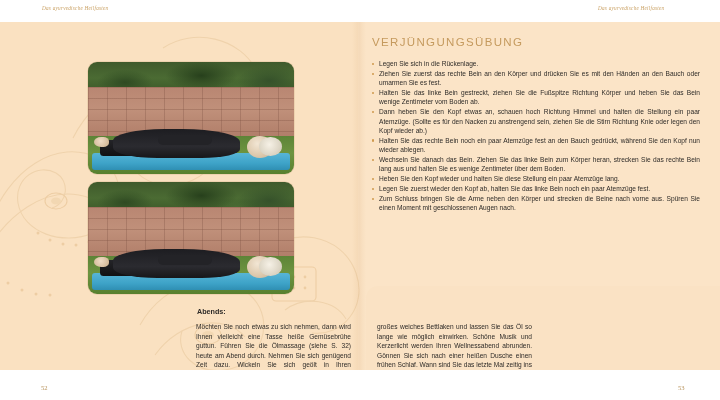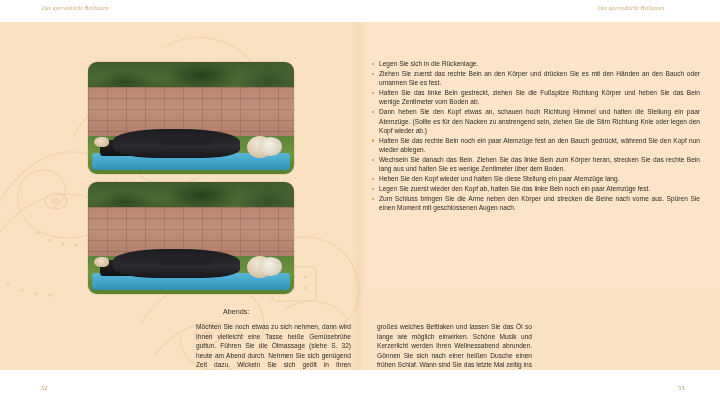--- a/index.html
+++ b/index.html
@@ -192,24 +192,23 @@
     width: 354px;
     height: 84px;
     background: #fae2c4;
     border-top-left-radius: 12px;
   }
   .abends-label {
     position: absolute;
     left: 197px;
     top: 307px;
     font-size: 7.2px;
-    font-weight: normal;
+    font-weight: bold;
     color: #2e2b28;
     font-family: "Liberation Sans", sans-serif;
-    margin-left: 26px;
   }
   .bottom-cols {
     position: absolute;
     left: 196px;
     top: 322px;
     width: 508px;
     display: flex;
     gap: 26px;
   }
   .bottom-cols .col {
@@ -341,20 +340,21 @@
     <div class="ph-grass"></div>
     <div class="ph-mat"></div>
     <div class="ph-legs"></div>
     <div class="ph-body"></div>
     <div class="ph-arm"></div>
     <div class="ph-head"></div>
     <div class="ph-hair"></div>
     <div class="ph-foot"></div>
   </div>
 
+  <div class="chapter-title">VERJÜNGUNGSÜBUNG</div>
 
   <ul class="steps" id="steps-list">
       <li>Legen Sie sich in die Rückenlage.</li>
       <li>Ziehen Sie zuerst das rechte Bein an den Körper und drücken Sie es mit den Händen an den Bauch oder umarmen Sie es fest.</li>
       <li>Halten Sie das linke Bein gestreckt, ziehen Sie die Fußspitze Richtung Körper und heben Sie das Bein wenige Zentimeter vom Boden ab.</li>
       <li>Dann heben Sie den Kopf etwas an, schauen hoch Richtung Himmel und halten die Stellung ein paar Atemzüge. (Sollte es für den Nacken zu anstrengend sein, ziehen Sie die Stirn Richtung Knie oder legen den Kopf wieder ab.)</li>
       <li>Halten Sie das rechte Bein noch ein paar Atemzüge fest an den Bauch gedrückt, während Sie den Kopf nun wieder ablegen.</li>
       <li>Wechseln Sie danach das Bein. Ziehen Sie das linke Bein zum Körper heran, strecken Sie das rechte Bein lang aus und halten Sie es wenige Zentimeter über dem Boden.</li>
       <li>Heben Sie den Kopf wieder und halten Sie diese Stellung ein paar Atemzüge lang.</li>
       <li>Legen Sie zuerst wieder den Kopf ab, halten Sie das linke Bein noch ein paar Atemzüge fest.</li>

